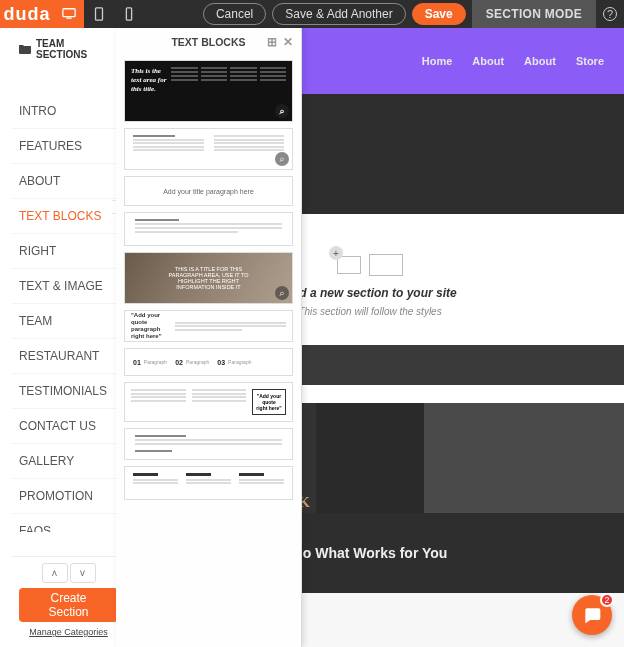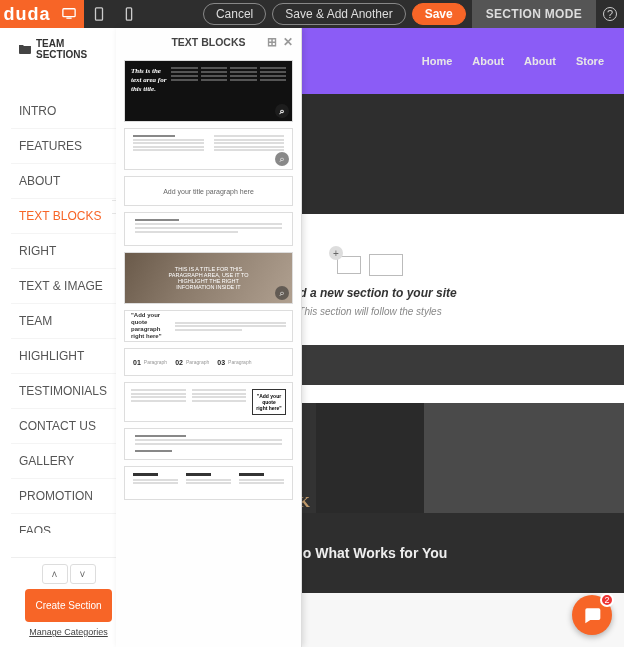--- a/index.html
+++ b/index.html
@@ -21,21 +21,21 @@
 
   
   .sidebar { position:absolute; top:28px; left:11px; width:116px; bottom:0; border-right:1px solid #e6e6e6; background:#fff; display:flex; flex-direction:column;gap:24px; }
   .side-head { display:flex; align-items:center; gap:5px; padding:10px 8px; font-size:10px; color:#333; font-weight:600; }
   .side-list { flex:1; overflow:auto; }
   .side-item { padding:10px 8px; font-size:12px; color:#555; cursor:pointer; border-bottom:1px solid #f4f4f4; }
   .side-item.active { color:#f76527; }
   .side-footer { border-top:1px solid #eee; padding:6px 8px 10px; display:flex; flex-direction:column; align-items:center; gap:5px; }
   .arrows { display:flex; gap:2px; }
   .arrowbtn { border:1px solid #ddd; background:#fff; width:26px; height:20px; border-radius:3px; display:flex; align-items:center; justify-content:center; cursor:pointer; font-size:10px; color:#666; }
-  .create { background:#f76527; color:#fff; border:none; border-radius:4px; padding:11px 10px; font-size:10px; cursor:pointer; }
+  .create { background:#f76527; color:#fff; border:none; border-radius:4px; padding:3px 10px; font-size:12px; cursor:pointer; }
   .manage { font-size:9px; color:#444; text-decoration:underline; cursor:pointer; }
 
   
   .canvas { position:absolute; top:28px; left:116px; right:0; bottom:0; background:#f7f7f7; overflow:hidden; }
   .site { width:100%; }
   .sitenav { background:#8b5cf6; height:66px; display:flex; align-items:center; justify-content:flex-end; padding:0 20px; gap:20px; }
   .navlink { color:#e7e7e7; font-size:11px; font-weight:600; cursor:pointer; }
   .heroblock { background:#2e2e2e; height:120px; }
   .addsec { background:#fff; padding:40px 20px 26px; text-align:center; color:#888; }
   .addsec .iconbox { display:inline-flex; align-items:center; gap:8px; position:relative; margin-bottom:10px; }
@@ -136,21 +136,21 @@
     <span>TEAM SECTIONS</span>
   </div>
   <div class="side-list">
     <div class="side-item">INTRO</div>
     <div class="side-item">FEATURES</div>
     <div class="side-item">ABOUT</div>
     <div class="side-item active">TEXT BLOCKS</div>
     <div class="side-item">RIGHT</div>
     <div class="side-item">TEXT &amp; IMAGE</div>
     <div class="side-item">TEAM</div>
-    <div class="side-item">HIGHLIGHT</div>
+    <div class="side-item">RESTAURANT</div>
     <div class="side-item">TESTIMONIALS</div>
     <div class="side-item">CONTACT US</div>
     <div class="side-item">GALLERY</div>
     <div class="side-item">PROMOTION</div>
     <div class="side-item">FAQS</div>
     <div class="side-item">INSIDE</div>
     <div class="side-item">SOCIAL</div>
 
   </div>
   <div class="side-footer">

